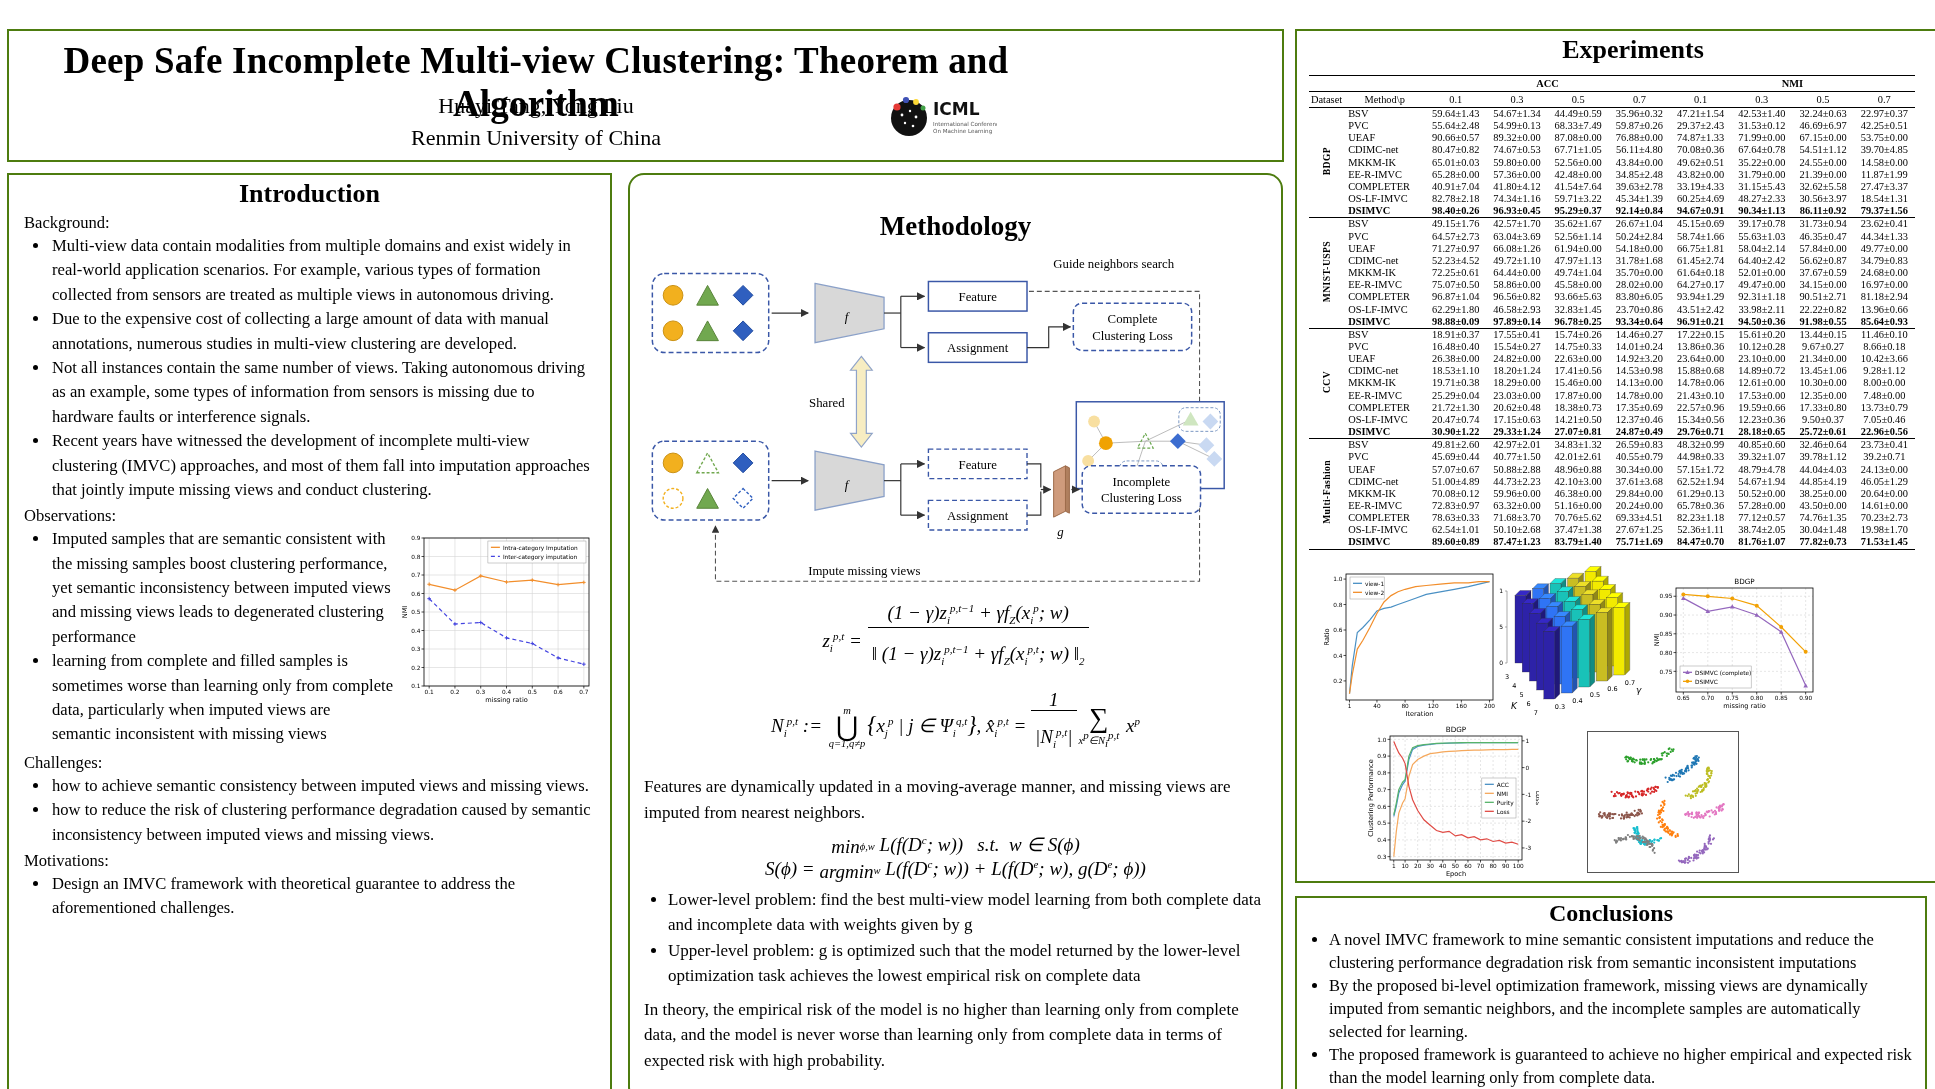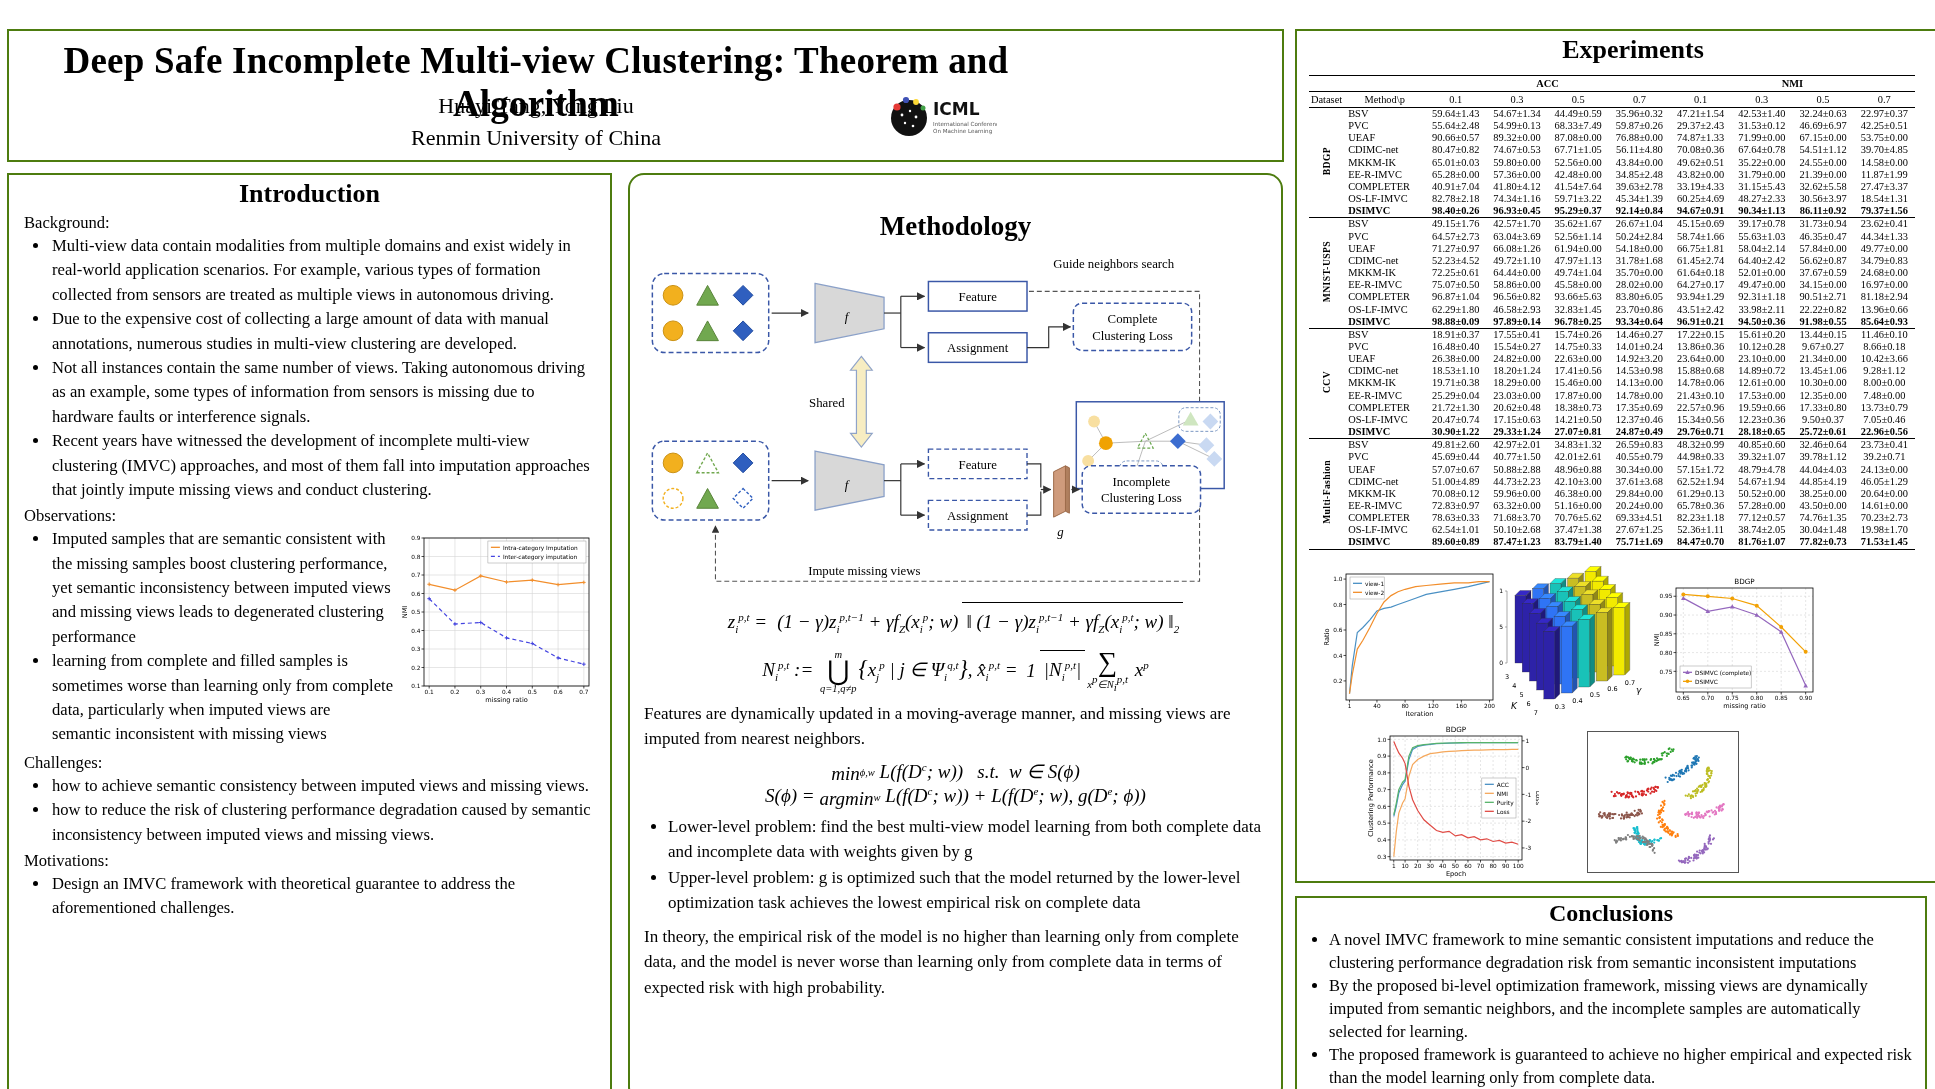--- a/index.html
+++ b/index.html
@@ -19,22 +19,22 @@
   ul.blist li{margin:0;padding-left:2px;}
   .intro-chart{float:right;width:194px;height:174px;margin:4px 0 4px 8px;}
   .clr{clear:both;}
   
   .meth-body{padding:0 8px;}
   .meth-title{margin-top:36px;}
   .diagram{display:block;margin:0 auto;}
   .dtext{font-family:"Liberation Serif",serif;font-size:13px;}
   .formula{font-style:italic;font-size:19px;text-align:center;font-family:"Liberation Serif",serif;}
   .frow{display:flex;justify-content:center;align-items:center;gap:6px;margin:6px 0;}
-  .frac{display:inline-flex;flex-direction:row;align-items:center;vertical-align:middle;line-height:1.15;}
-  .frac .fd{border-top:1.3px solid #000;padding:8px 4px;}
+  .frac{display:inline-flex;flex-direction:column;align-items:center;vertical-align:middle;line-height:1.15;}
+  .frac .fd{border-top:1.3px solid #000;padding:15px 4px;}
   .frac .fn{padding:0 4px;}
   .bigop{display:inline-flex;flex-direction:column;align-items:center;vertical-align:middle;line-height:0.9;margin:0 2px;}
   .bigop .o{font-size:27px;font-style:normal;}
   .bigop .t,.bigop .b{font-size:10.5px;}
   .unders{display:inline-flex;align-items:center;vertical-align:middle;line-height:1;}
   .unders .b{font-size:10.5px;}
   .big{font-size:23px;}
   sub,sup{font-size:11px;}
   .meth-para{font-size:17px;line-height:1.5;margin:8px 6px;}
   ul.mlist{margin:4px 0;padding-left:30px;font-size:17px;line-height:1.5;}

